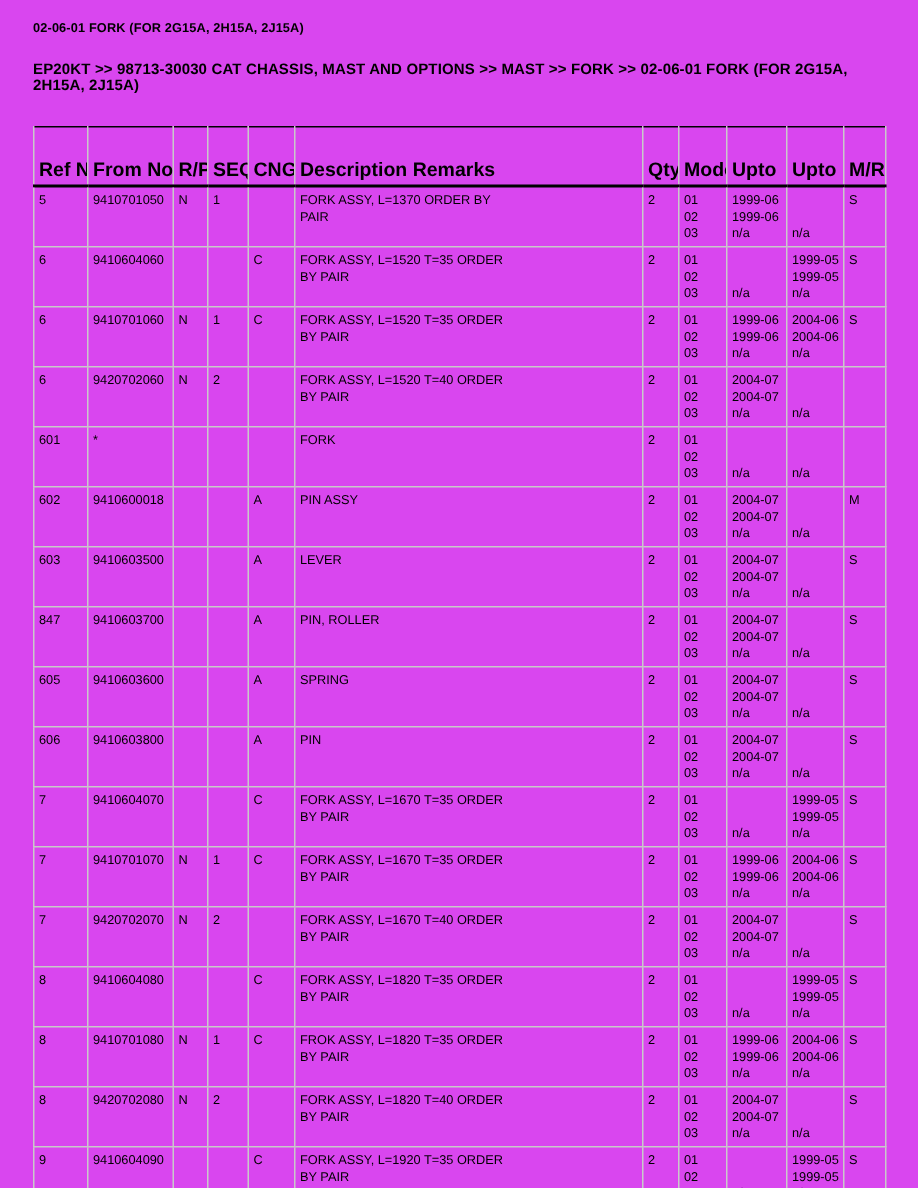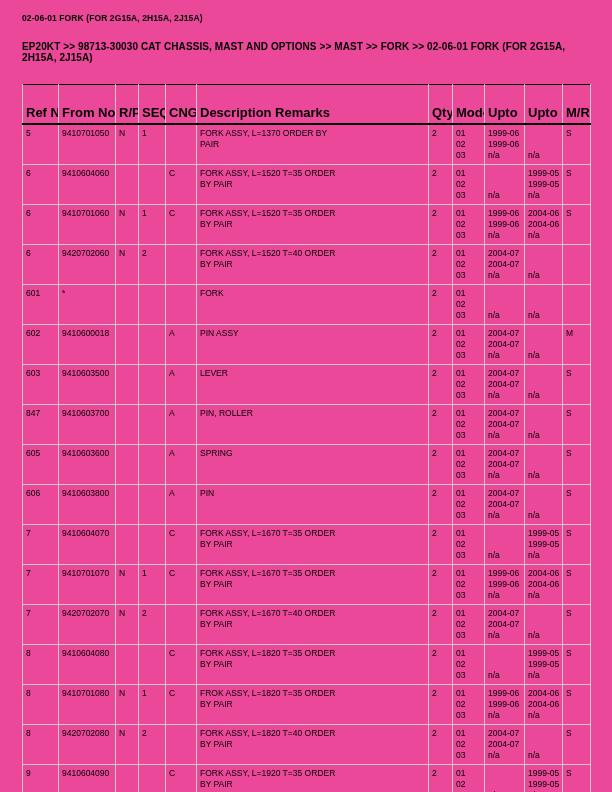--- a/index.html
+++ b/index.html
@@ -1,20 +1,20 @@
 <!DOCTYPE html>
 <html><head>
 <meta charset="utf-8">
 <style>
   html,body{margin:0;padding:0;background:#ffffff;}
   .page{
     position:relative;
     width:612px;
     height:792px;
-    background:#ec4899;
+    background:#d946ef;
     font-family:"Liberation Sans", sans-serif;
     color:#000000;
     overflow:hidden;
   }
   .doc-title{
     position:absolute;
     left:22px;
     top:13px;
     font-size:8.5px;
     font-weight:bold;

